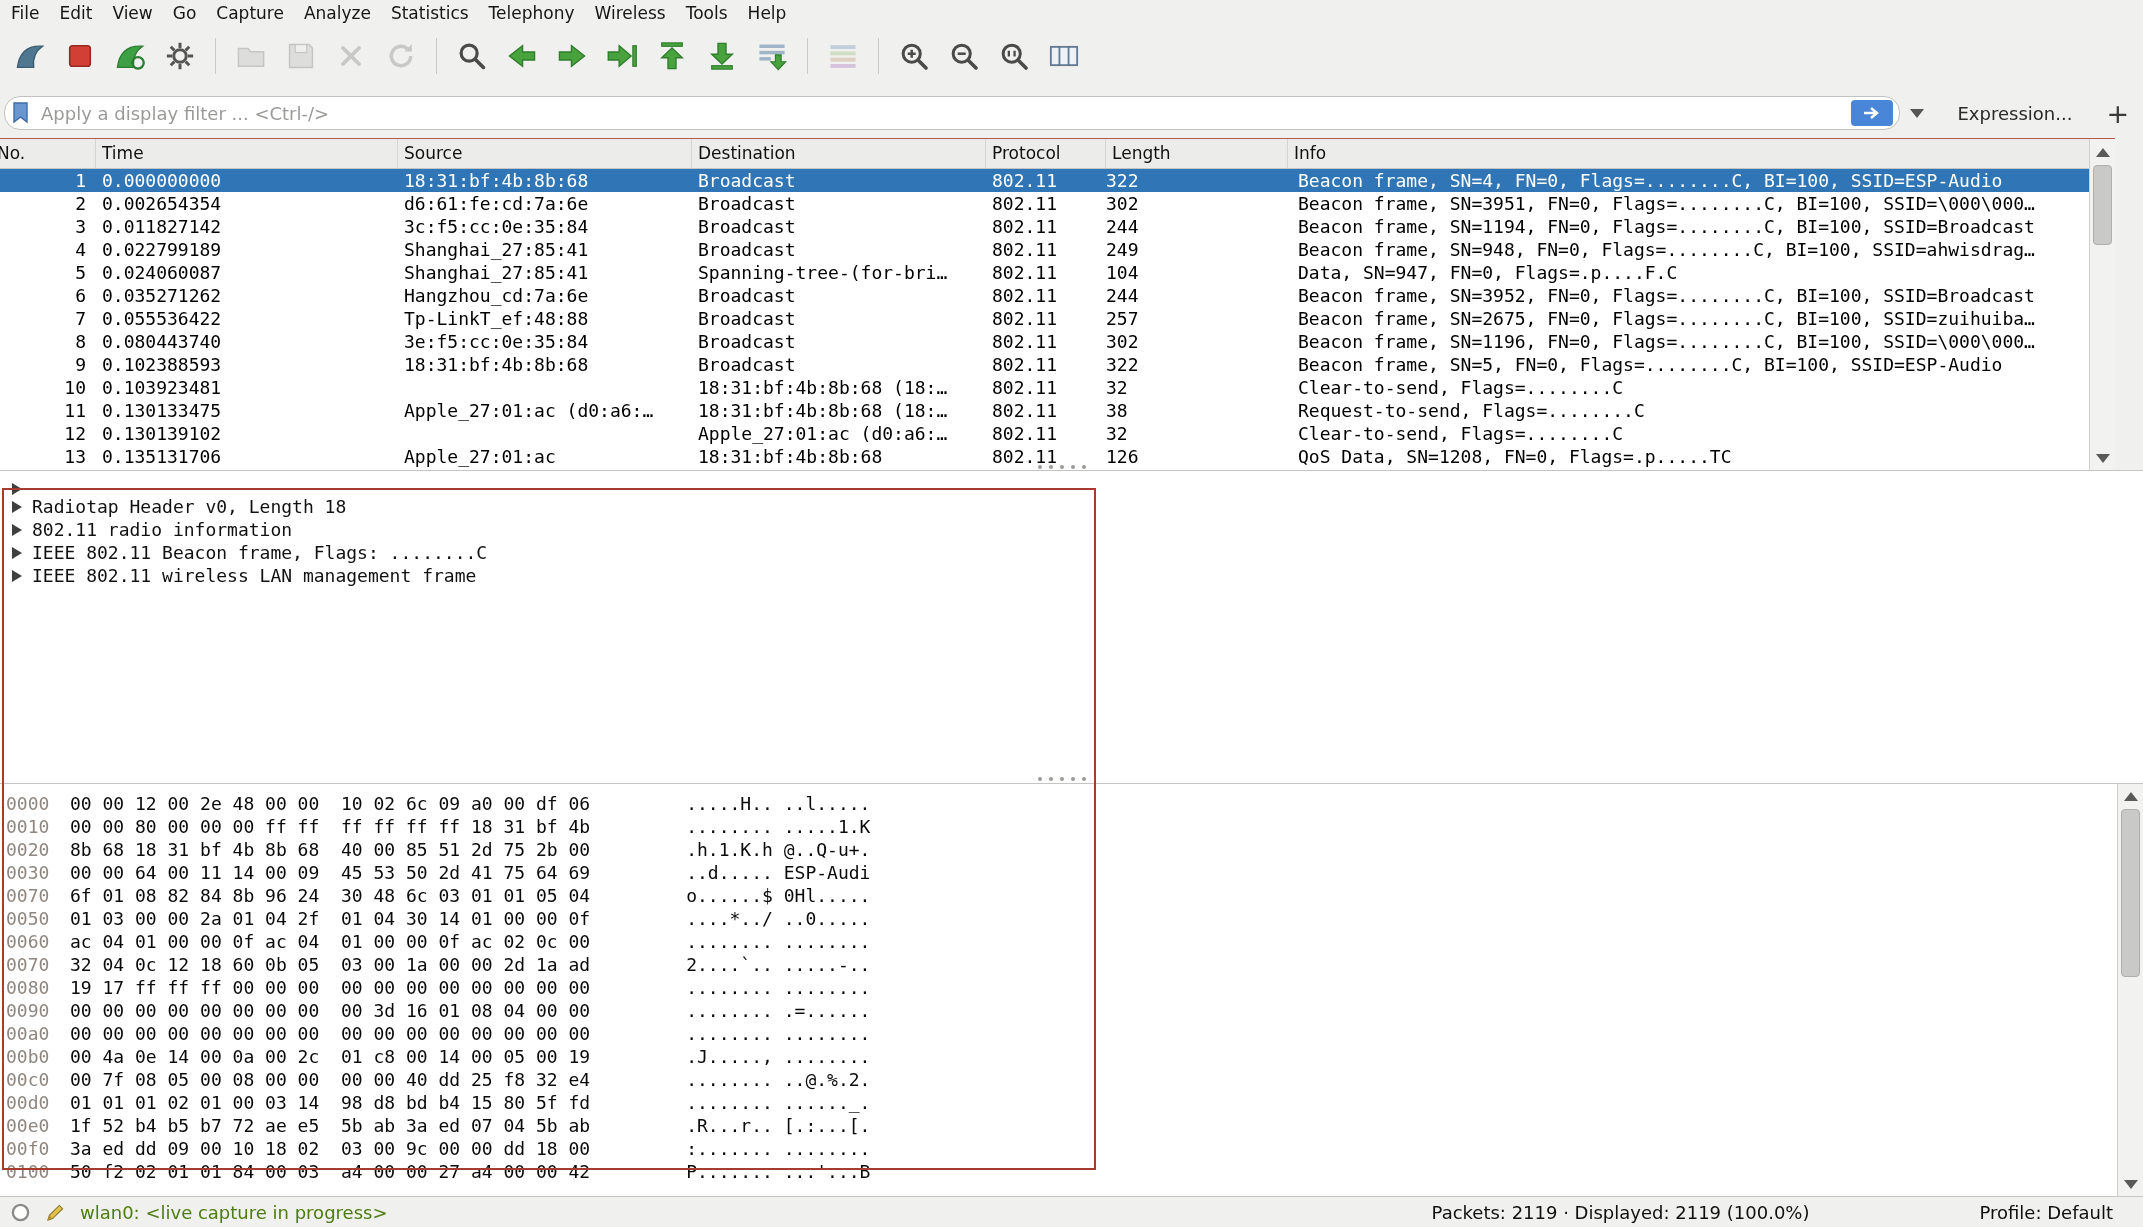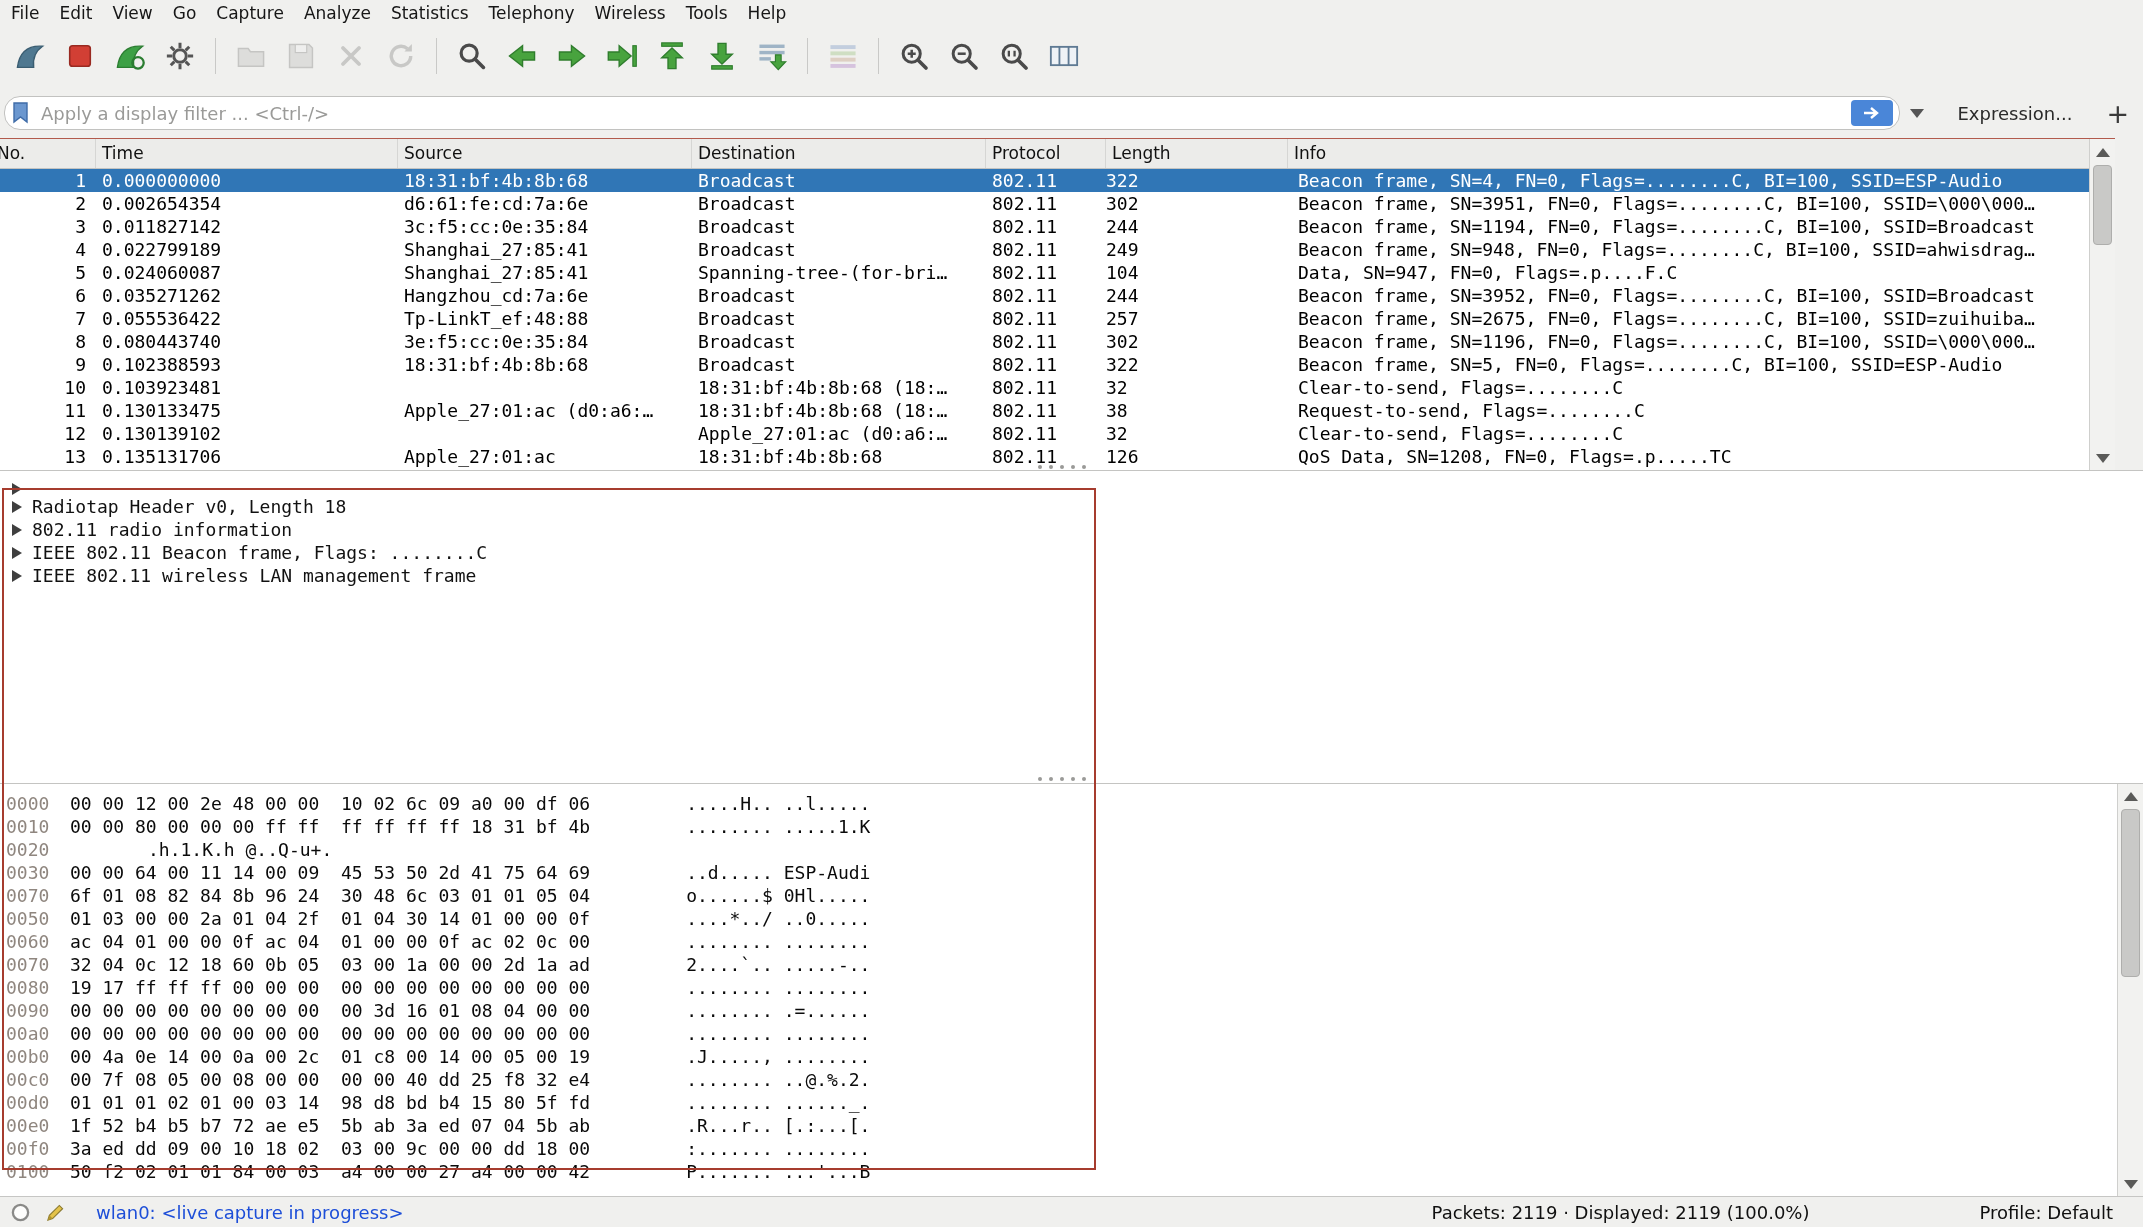--- a/index.html
+++ b/index.html
@@ -49,21 +49,21 @@
   
   .hexpane{position:absolute;top:783px;left:0;width:2143px;height:413px;background:#fff;border-top:1px solid #c4c4c2;padding:8px 0 0 6px;font-family:"DejaVu Sans Mono","Liberation Mono",monospace;font-size:18px;line-height:23px;overflow:hidden}
   .hexrow{display:flex;white-space:pre;height:23px}
   .hoff{color:#8f867f;width:46px;flex:0 0 auto}
   .hhex{margin-left:18px;color:#0a0a0a;flex:0 0 auto}
   .hascii{margin-left:96px;color:#0a0a0a}
 
   
   .statusbar{position:absolute;top:1196px;left:0;width:2143px;height:31px;background:#f0f0ee;border-top:1px solid #c6c6c4;display:flex;align-items:center;font-size:18px;padding:0 30px 0 10px}
   .sicon{display:flex;align-items:center;margin-right:14px}
-  .sif{margin-left:16px;color:#1d4ed8}
+  .sif{color:#4d7c0f}
   .spk{margin-left:auto;color:#101010}
   .spr{margin-left:170px;color:#101010;white-space:nowrap}
 
   
   .sb{position:absolute;right:0;width:26px;background:#f2f2f0;border-left:1px solid #cfcfcd}
   .sb .ar{position:absolute;left:0;width:25px;height:24px;display:flex;align-items:center;justify-content:center}
   .sb .ar.up{top:1px}
   .sb .ar.down{bottom:1px}
   .tri-up{width:0;height:0;border-left:7px solid transparent;border-right:7px solid transparent;border-bottom:9px solid #5a5a58}
   .tri-down{width:0;height:0;border-left:7px solid transparent;border-right:7px solid transparent;border-top:9px solid #5a5a58}
@@ -443,21 +443,21 @@
     <i></i>
     <i></i>
     <i></i>
     <i></i>
   </div>
 
 <div class="hexpane">
   <div>
       <div class="hexrow"><span class="hoff">0000</span><span class="hhex">00 00 12 00 2e 48 00 00  10 02 6c 09 a0 00 df 06</span><span class="hascii">.....H.. ..l.....</span></div>
       <div class="hexrow"><span class="hoff">0010</span><span class="hhex">00 00 80 00 00 00 ff ff  ff ff ff ff 18 31 bf 4b</span><span class="hascii">........ .....1.K</span></div>
-      <div class="hexrow"><span class="hoff">0020</span><span class="hascii">.h.1.K.h @..Q-u+.</span></div>
+      <div class="hexrow"><span class="hoff">0020</span><span class="hhex">8b 68 18 31 bf 4b 8b 68  40 00 85 51 2d 75 2b 00</span><span class="hascii">.h.1.K.h @..Q-u+.</span></div>
       <div class="hexrow"><span class="hoff">0030</span><span class="hhex">00 00 64 00 11 14 00 09  45 53 50 2d 41 75 64 69</span><span class="hascii">..d..... ESP-Audi</span></div>
       <div class="hexrow"><span class="hoff">0070</span><span class="hhex">6f 01 08 82 84 8b 96 24  30 48 6c 03 01 01 05 04</span><span class="hascii">o......$ 0Hl.....</span></div>
       <div class="hexrow"><span class="hoff">0050</span><span class="hhex">01 03 00 00 2a 01 04 2f  01 04 30 14 01 00 00 0f</span><span class="hascii">....*../ ..0.....</span></div>
       <div class="hexrow"><span class="hoff">0060</span><span class="hhex">ac 04 01 00 00 0f ac 04  01 00 00 0f ac 02 0c 00</span><span class="hascii">........ ........</span></div>
       <div class="hexrow"><span class="hoff">0070</span><span class="hhex">32 04 0c 12 18 60 0b 05  03 00 1a 00 00 2d 1a ad</span><span class="hascii">2....`.. .....-..</span></div>
       <div class="hexrow"><span class="hoff">0080</span><span class="hhex">19 17 ff ff ff 00 00 00  00 00 00 00 00 00 00 00</span><span class="hascii">........ ........</span></div>
       <div class="hexrow"><span class="hoff">0090</span><span class="hhex">00 00 00 00 00 00 00 00  00 3d 16 01 08 04 00 00</span><span class="hascii">........ .=......</span></div>
       <div class="hexrow"><span class="hoff">00a0</span><span class="hhex">00 00 00 00 00 00 00 00  00 00 00 00 00 00 00 00</span><span class="hascii">........ ........</span></div>
       <div class="hexrow"><span class="hoff">00b0</span><span class="hhex">00 4a 0e 14 00 0a 00 2c  01 c8 00 14 00 05 00 19</span><span class="hascii">.J....., ........</span></div>
       <div class="hexrow"><span class="hoff">00c0</span><span class="hhex">00 7f 08 05 00 08 00 00  00 00 40 dd 25 f8 32 e4</span><span class="hascii">........ ..@.%.2.</span></div>

